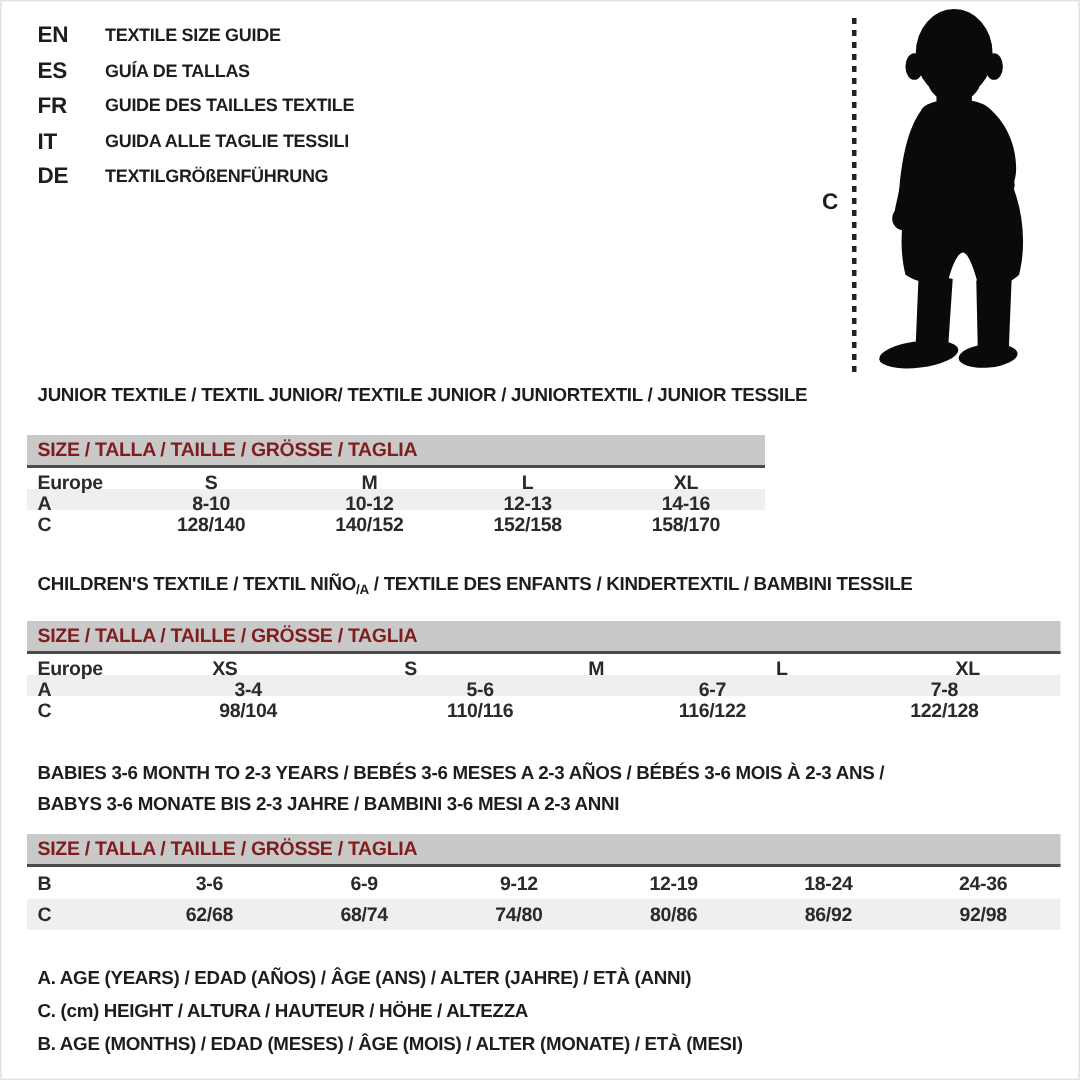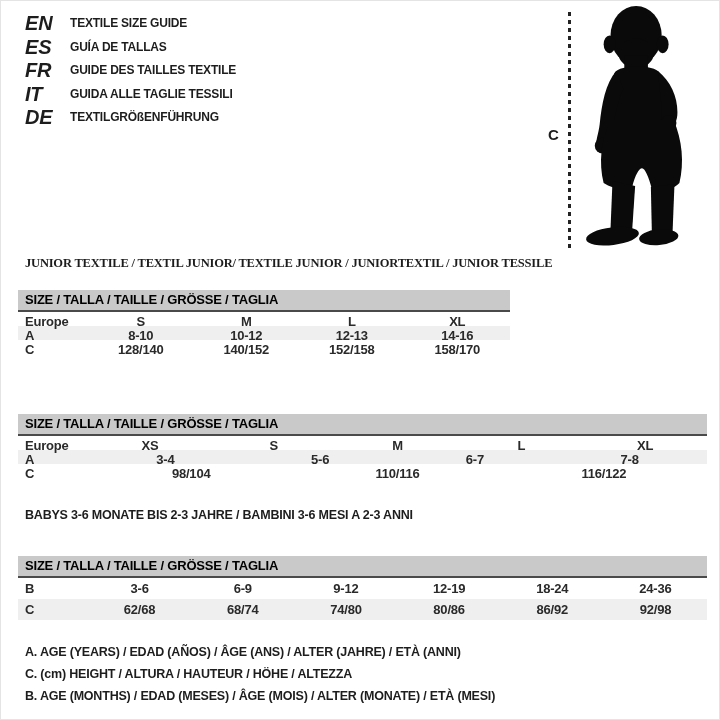--- a/index.html
+++ b/index.html
@@ -5,38 +5,38 @@
   html,body{margin:0;padding:0;background:#fff;}
   .canvas{
     position:relative;width:720px;height:720px;background:#ffffff;
     font-family:"Liberation Sans",sans-serif;color:#1d1d1d;
     letter-spacing:-0.2px;overflow:hidden;
     box-shadow:inset 0 0 0 1px #e4e4e4;
   }
   
   .lang-list{position:absolute;left:25px;top:12px;}
   .lang-row{display:flex;height:23.5px;line-height:23.5px;}
-  .lang-code{width:45px;font-size:20px;font-weight:700;font-style:italic;}
+  .lang-code{width:45px;font-size:15px;font-weight:700;}
   .lang-title{font-size:12px;font-weight:700;white-space:nowrap;}
   
   .measure-line{
     position:absolute;left:568px;top:12px;width:3px;height:238px;
     background:repeating-linear-gradient(to bottom,#232323 0 4px,transparent 4px 8px);
   }
   .measure-label{position:absolute;left:548px;top:126px;font-size:15px;font-weight:700;}
   .silhouette{position:absolute;left:578px;top:4px;width:130px;height:246px;}
   
   .sec-title{position:absolute;left:25px;font-size:12.5px;font-weight:700;white-space:nowrap;}
   .sub{font-size:9px;position:relative;top:3px;}
   
   .table{position:absolute;left:18px;font-size:13px;font-weight:700;}
   .t-narrow{width:492px;}
   .t-wide{width:689px;}
   .size-bar{
-    height:20px;line-height:20px;padding-left:7px;background:#c9c9c9;color:#000000;
+    height:20px;line-height:20px;padding-left:7px;background:#c9c9c9;color:#7f1d1d;
     border-bottom:2px solid #4a4a4a;white-space:nowrap;
   }
   .trow{display:flex;height:14px;line-height:20px;color:#2a2a2a;}
   .t3 .trow{height:21px;line-height:21px;}
   .trow.stripe{background:#efefef;}
   .lbl{width:70px;padding-left:7px;box-sizing:border-box;text-align:left;}
   .cell{flex:1;text-align:center;}
   
   .footnotes{position:absolute;left:25px;top:641px;}
   .fn{height:22px;line-height:22px;font-size:12.5px;font-weight:700;white-space:nowrap;}
@@ -84,21 +84,21 @@
       <path d="M80,68 C93,78 100,94 100,110 C100,120 96,127 89,125 C84,123 83,114 84,105 Z"></path>
       <circle cx="91" cy="121" r="8"></circle>
       <path d="M32,118 C22,138 20,162 25,182 C34,188 45,189 54,186 C57,174 61,167 64,167 C67,167 71,176 74,188 C84,191 95,189 102,182 C107,162 105,138 96,118 Z"></path>
       <path d="M34,180 L57,185 L54,230 L32,228 Z"></path>
       <path d="M73,186 L97,183 L95,233 L74,233 Z"></path>
       <ellipse cx="34" cy="236" rx="27" ry="9" transform="rotate(-7 34 236)"></ellipse>
       <ellipse cx="81" cy="237" rx="20" ry="8" transform="rotate(-5 81 237)"></ellipse>
     </g>
   </svg>
 
-  <div class="sec-title" style="top:256px;font-family:Liberation Serif, serif;">JUNIOR TEXTILE / TEXTIL JUNIOR/ TEXTILE JUNIOR / JUNIORTEXTIL / JUNIOR TESSILE</div>
+  <div class="sec-title" style="top:256px;">JUNIOR TEXTILE / TEXTIL JUNIOR/ TEXTILE JUNIOR / JUNIORTEXTIL / JUNIOR TESSILE</div>
   <div class="table t-narrow t1" style="top:290px;">
     <div class="size-bar">SIZE / TALLA / TAILLE / GRÖSSE / TAGLIA</div>
     <div class="trow">
       <div class="lbl">Europe</div>
       <div class="cell">S</div>
       <div class="cell">M</div>
       <div class="cell">L</div>
       <div class="cell">XL</div>
     </div>
     <div class="trow stripe">
@@ -110,20 +110,21 @@
     </div>
     <div class="trow">
       <div class="lbl">C</div>
       <div class="cell">128/140</div>
       <div class="cell">140/152</div>
       <div class="cell">152/158</div>
       <div class="cell">158/170</div>
     </div>
   </div>
 
+  <div class="sec-title" style="top:382px;"><span>CHILDREN'S TEXTILE / TEXTIL NIÑO</span><span class="sub">/A</span><span> / TEXTILE DES ENFANTS / KINDERTEXTIL / BAMBINI TESSILE</span></div>
   <div class="table t-wide t2" style="top:414px;">
     <div class="size-bar">SIZE / TALLA / TAILLE / GRÖSSE / TAGLIA</div>
     <div class="trow">
       <div class="lbl">Europe</div>
       <div class="cell">XS</div>
       <div class="cell">S</div>
       <div class="cell">M</div>
       <div class="cell">L</div>
       <div class="cell">XL</div>
     </div>
@@ -132,24 +133,26 @@
       <div class="cell">3-4</div>
       <div class="cell">5-6</div>
       <div class="cell">6-7</div>
       <div class="cell">7-8</div>
     </div>
     <div class="trow">
       <div class="lbl">C</div>
       <div class="cell">98/104</div>
       <div class="cell">110/116</div>
       <div class="cell">116/122</div>
+      <div class="cell">122/128</div>
     </div>
   </div>
 
   <div class="sec-title" style="top:505px;line-height:21px;">
+    <div>BABIES 3-6 MONTH TO 2-3 YEARS / BEBÉS 3-6 MESES A 2-3 AÑOS / BÉBÉS 3-6 MOIS À 2-3 ANS /</div>
     <div>BABYS 3-6 MONATE BIS 2-3 JAHRE / BAMBINI 3-6 MESI A 2-3 ANNI</div>
   </div>
   <div class="table t-wide t3" style="top:556px;">
     <div class="size-bar">SIZE / TALLA / TAILLE / GRÖSSE / TAGLIA</div>
     <div class="trow">
       <div class="lbl">B</div>
       <div class="cell">3-6</div>
       <div class="cell">6-9</div>
       <div class="cell">9-12</div>
       <div class="cell">12-19</div>

